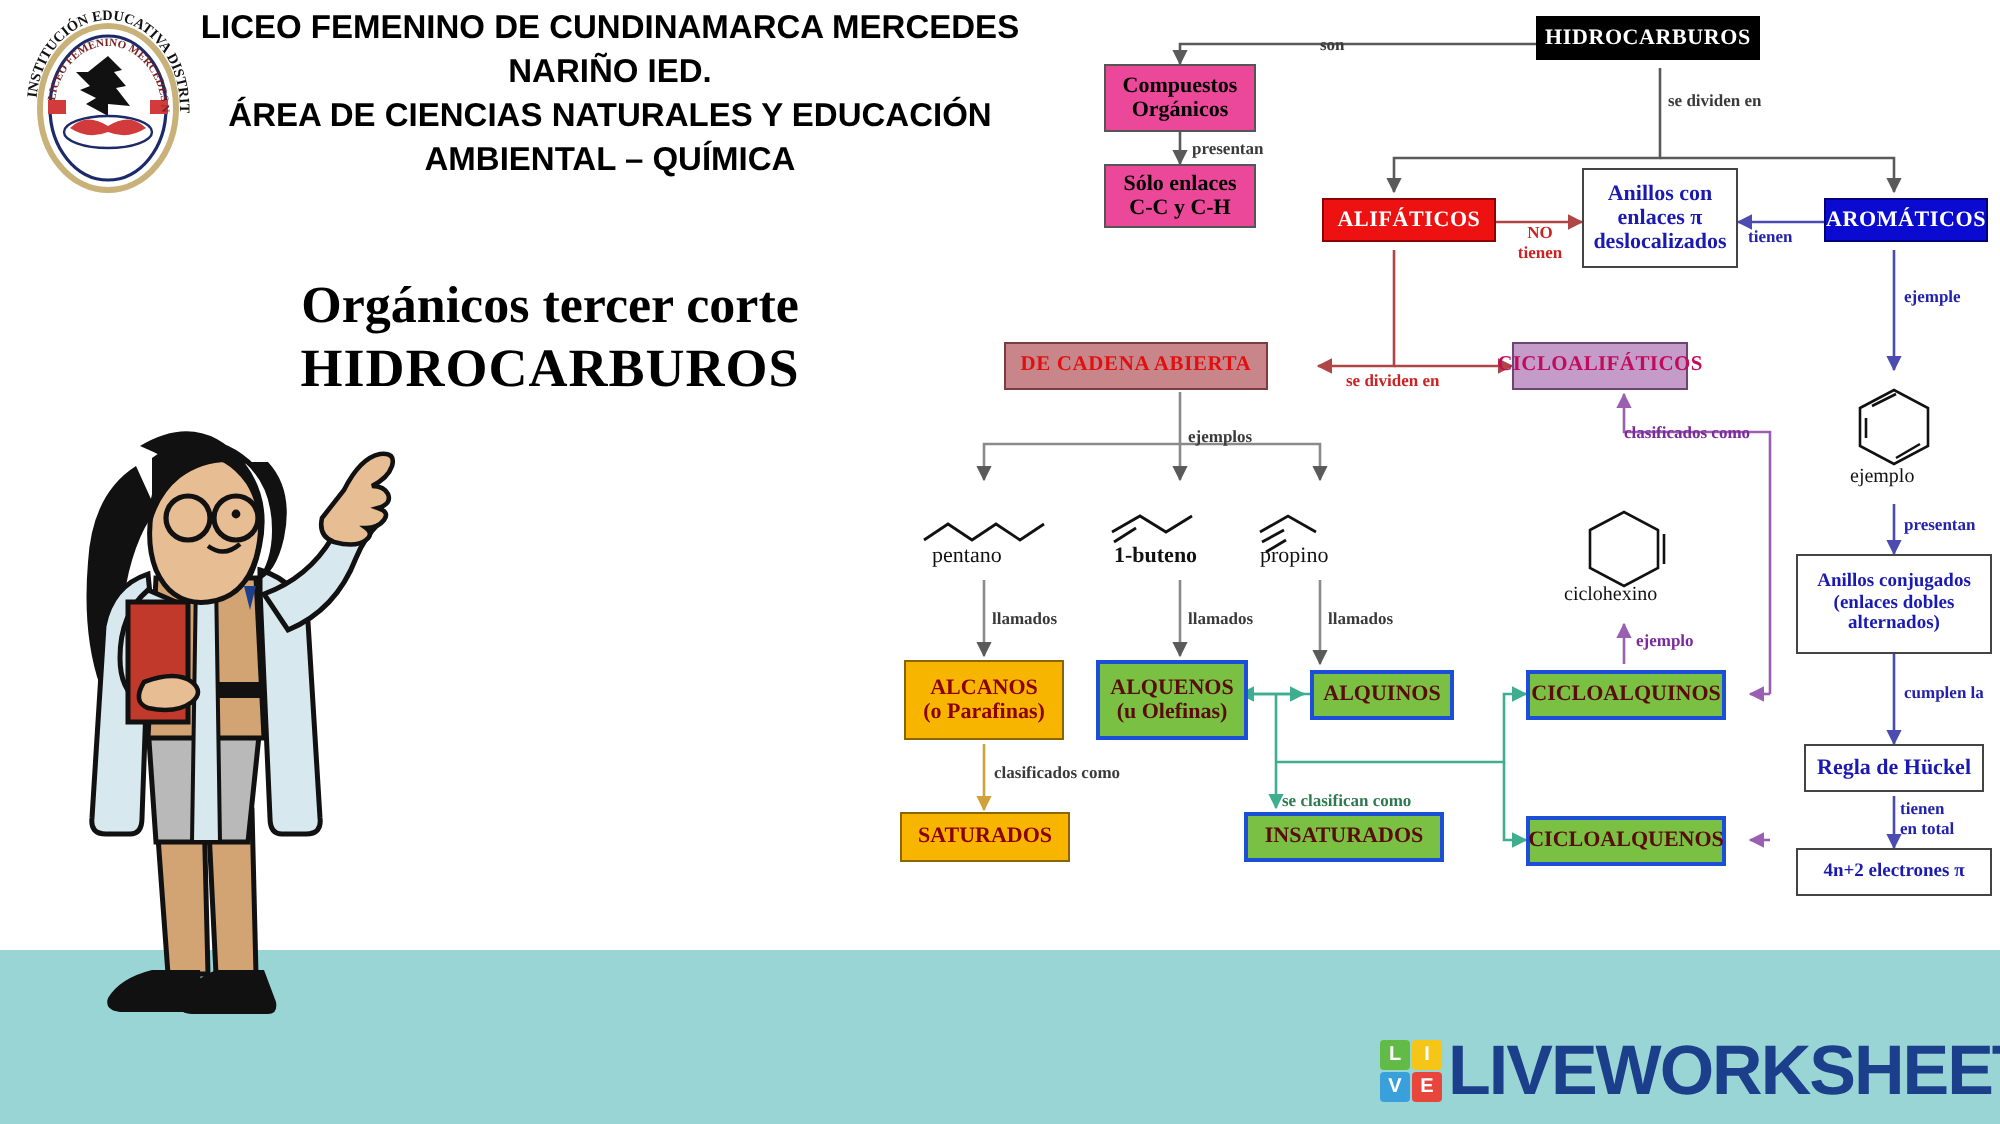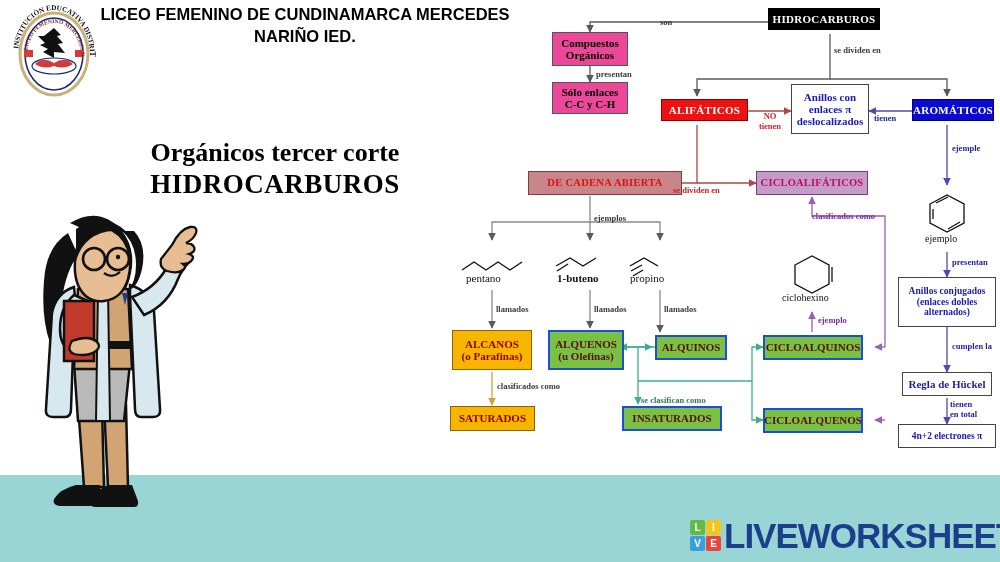--- a/index.html
+++ b/index.html
@@ -99,20 +99,21 @@
       <textPath href="#crestArcTop" startOffset="4%">INSTITUCIÓN EDUCATIVA DISTRITAL</textPath>
     </text>
     <path id="crestArcMid" d="M19 54 A27 33 0 0 1 73 54" fill="none"></path>
     <text font-family="Liberation Serif, serif" font-size="5.6" font-weight="bold" fill="#7a1f1f">
       <textPath href="#crestArcMid" startOffset="6%">LICEO FEMENINO MERCEDES NARIÑO</textPath>
     </text>
   </svg>
 
   <div class="school-title">
     <div>LICEO FEMENINO DE CUNDINAMARCA MERCEDES NARIÑO IED.</div>
+    <div>ÁREA DE CIENCIAS NATURALES Y EDUCACIÓN AMBIENTAL – QUÍMICA</div>
   </div>
 
   <div class="eval-title">
     <div class="eval-line1">Orgánicos tercer corte</div>
     <div class="eval-line2">HIDROCARBUROS</div>
   </div>
 
   <svg style="position:absolute;left:12px;top:205px;width:190px;height:310px;" viewBox="0 0 190 310">
 
     <path d="M56 28 q-22 14 -24 48 q-3 36 6 62 q7 20 18 18 q-10 -34 -6 -62 q4 -28 16 -44 z" fill="#111"></path>
@@ -274,25 +275,25 @@
     <div class="node n-white-blue" style="left:791px;top:84px;width:78px;height:50px;">
       <span style="white-space:pre-line">Anillos con
 enlaces π
 deslocalizados</span>
     </div>
 
     <div class="node n-blue" style="left:912px;top:99px;width:82px;height:22px;">
       <span>AROMÁTICOS</span>
     </div>
 
-    <div class="node n-rose" style="left:528px;top:171px;width:154px;height:24px;">
+    <div class="node n-rose" style="left:502px;top:171px;width:132px;height:24px;">
       <span>DE CADENA ABIERTA</span>
     </div>
 
-    <div class="node n-violet" style="left:756px;top:171px;width:112px;height:24px;">
+    <div class="node n-violet" style="left:756px;top:171px;width:88px;height:24px;">
       <span>CICLOALIFÁTICOS</span>
     </div>
 
     <div class="node n-orange" style="left:452px;top:330px;width:80px;height:40px;">
       <span style="white-space:pre-line">ALCANOS
 (o Parafinas)</span>
     </div>
 
     <div class="node n-green" style="left:548px;top:330px;width:76px;height:40px;">
       <span style="white-space:pre-line">ALQUENOS

